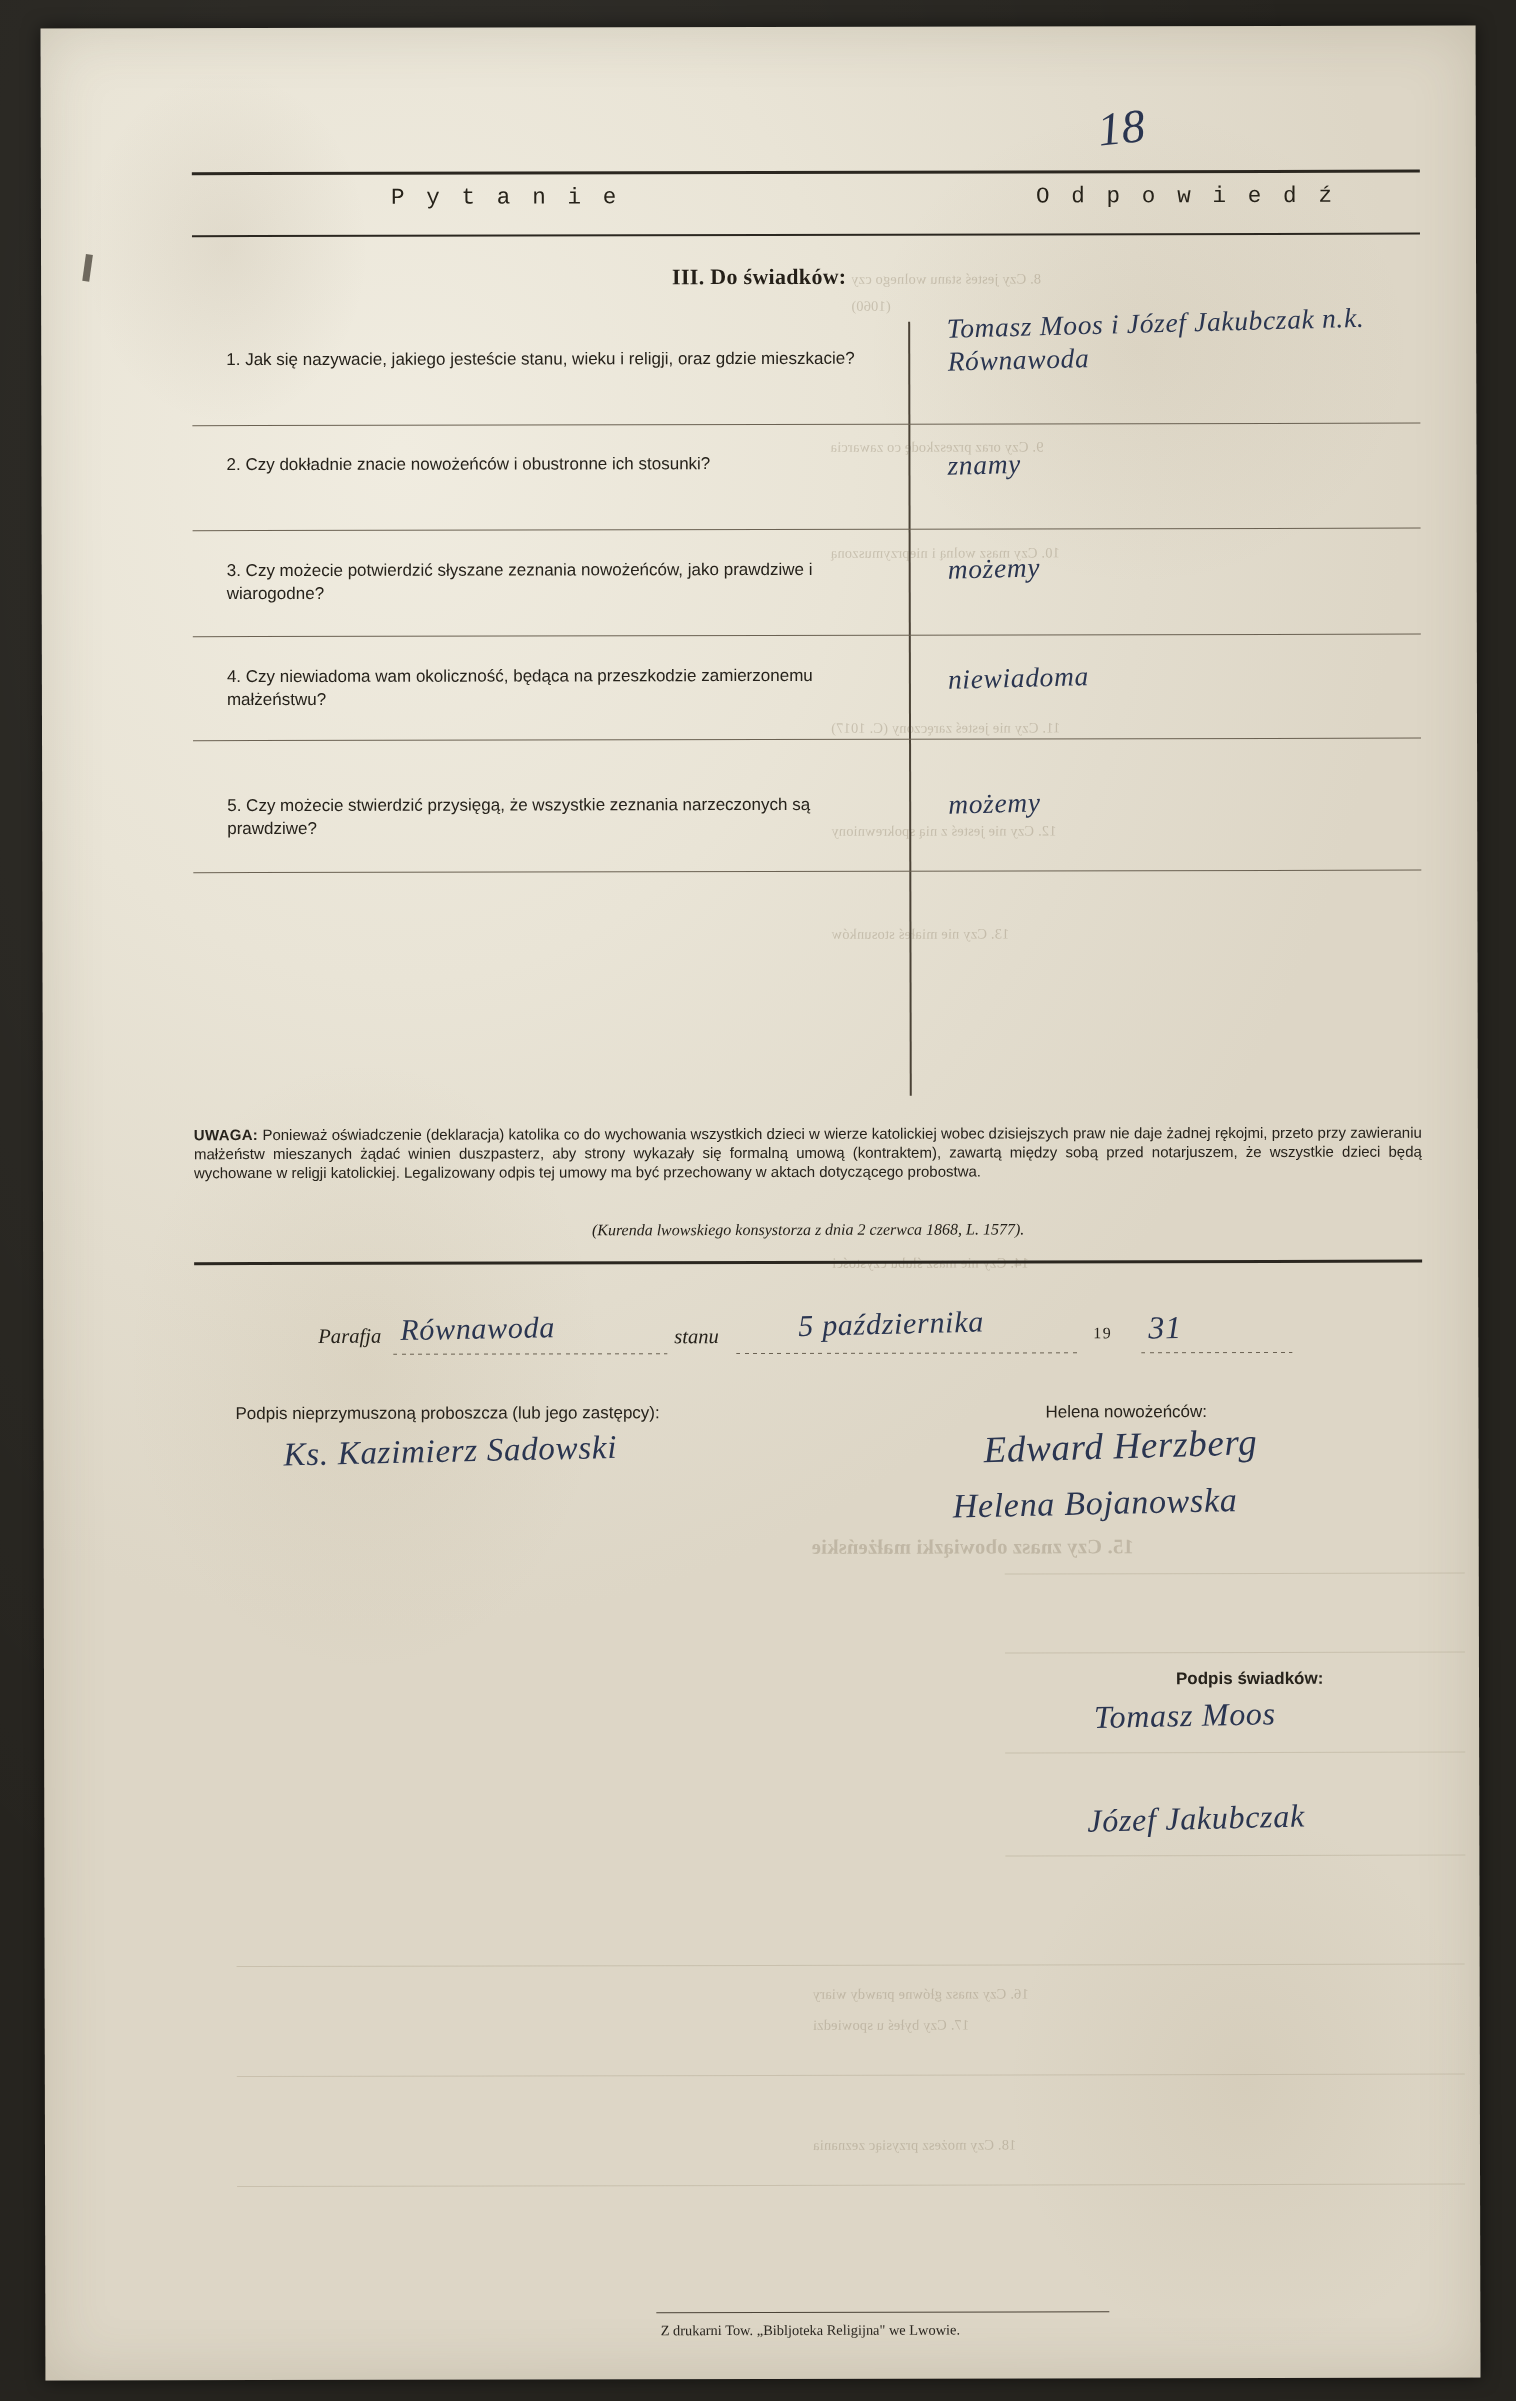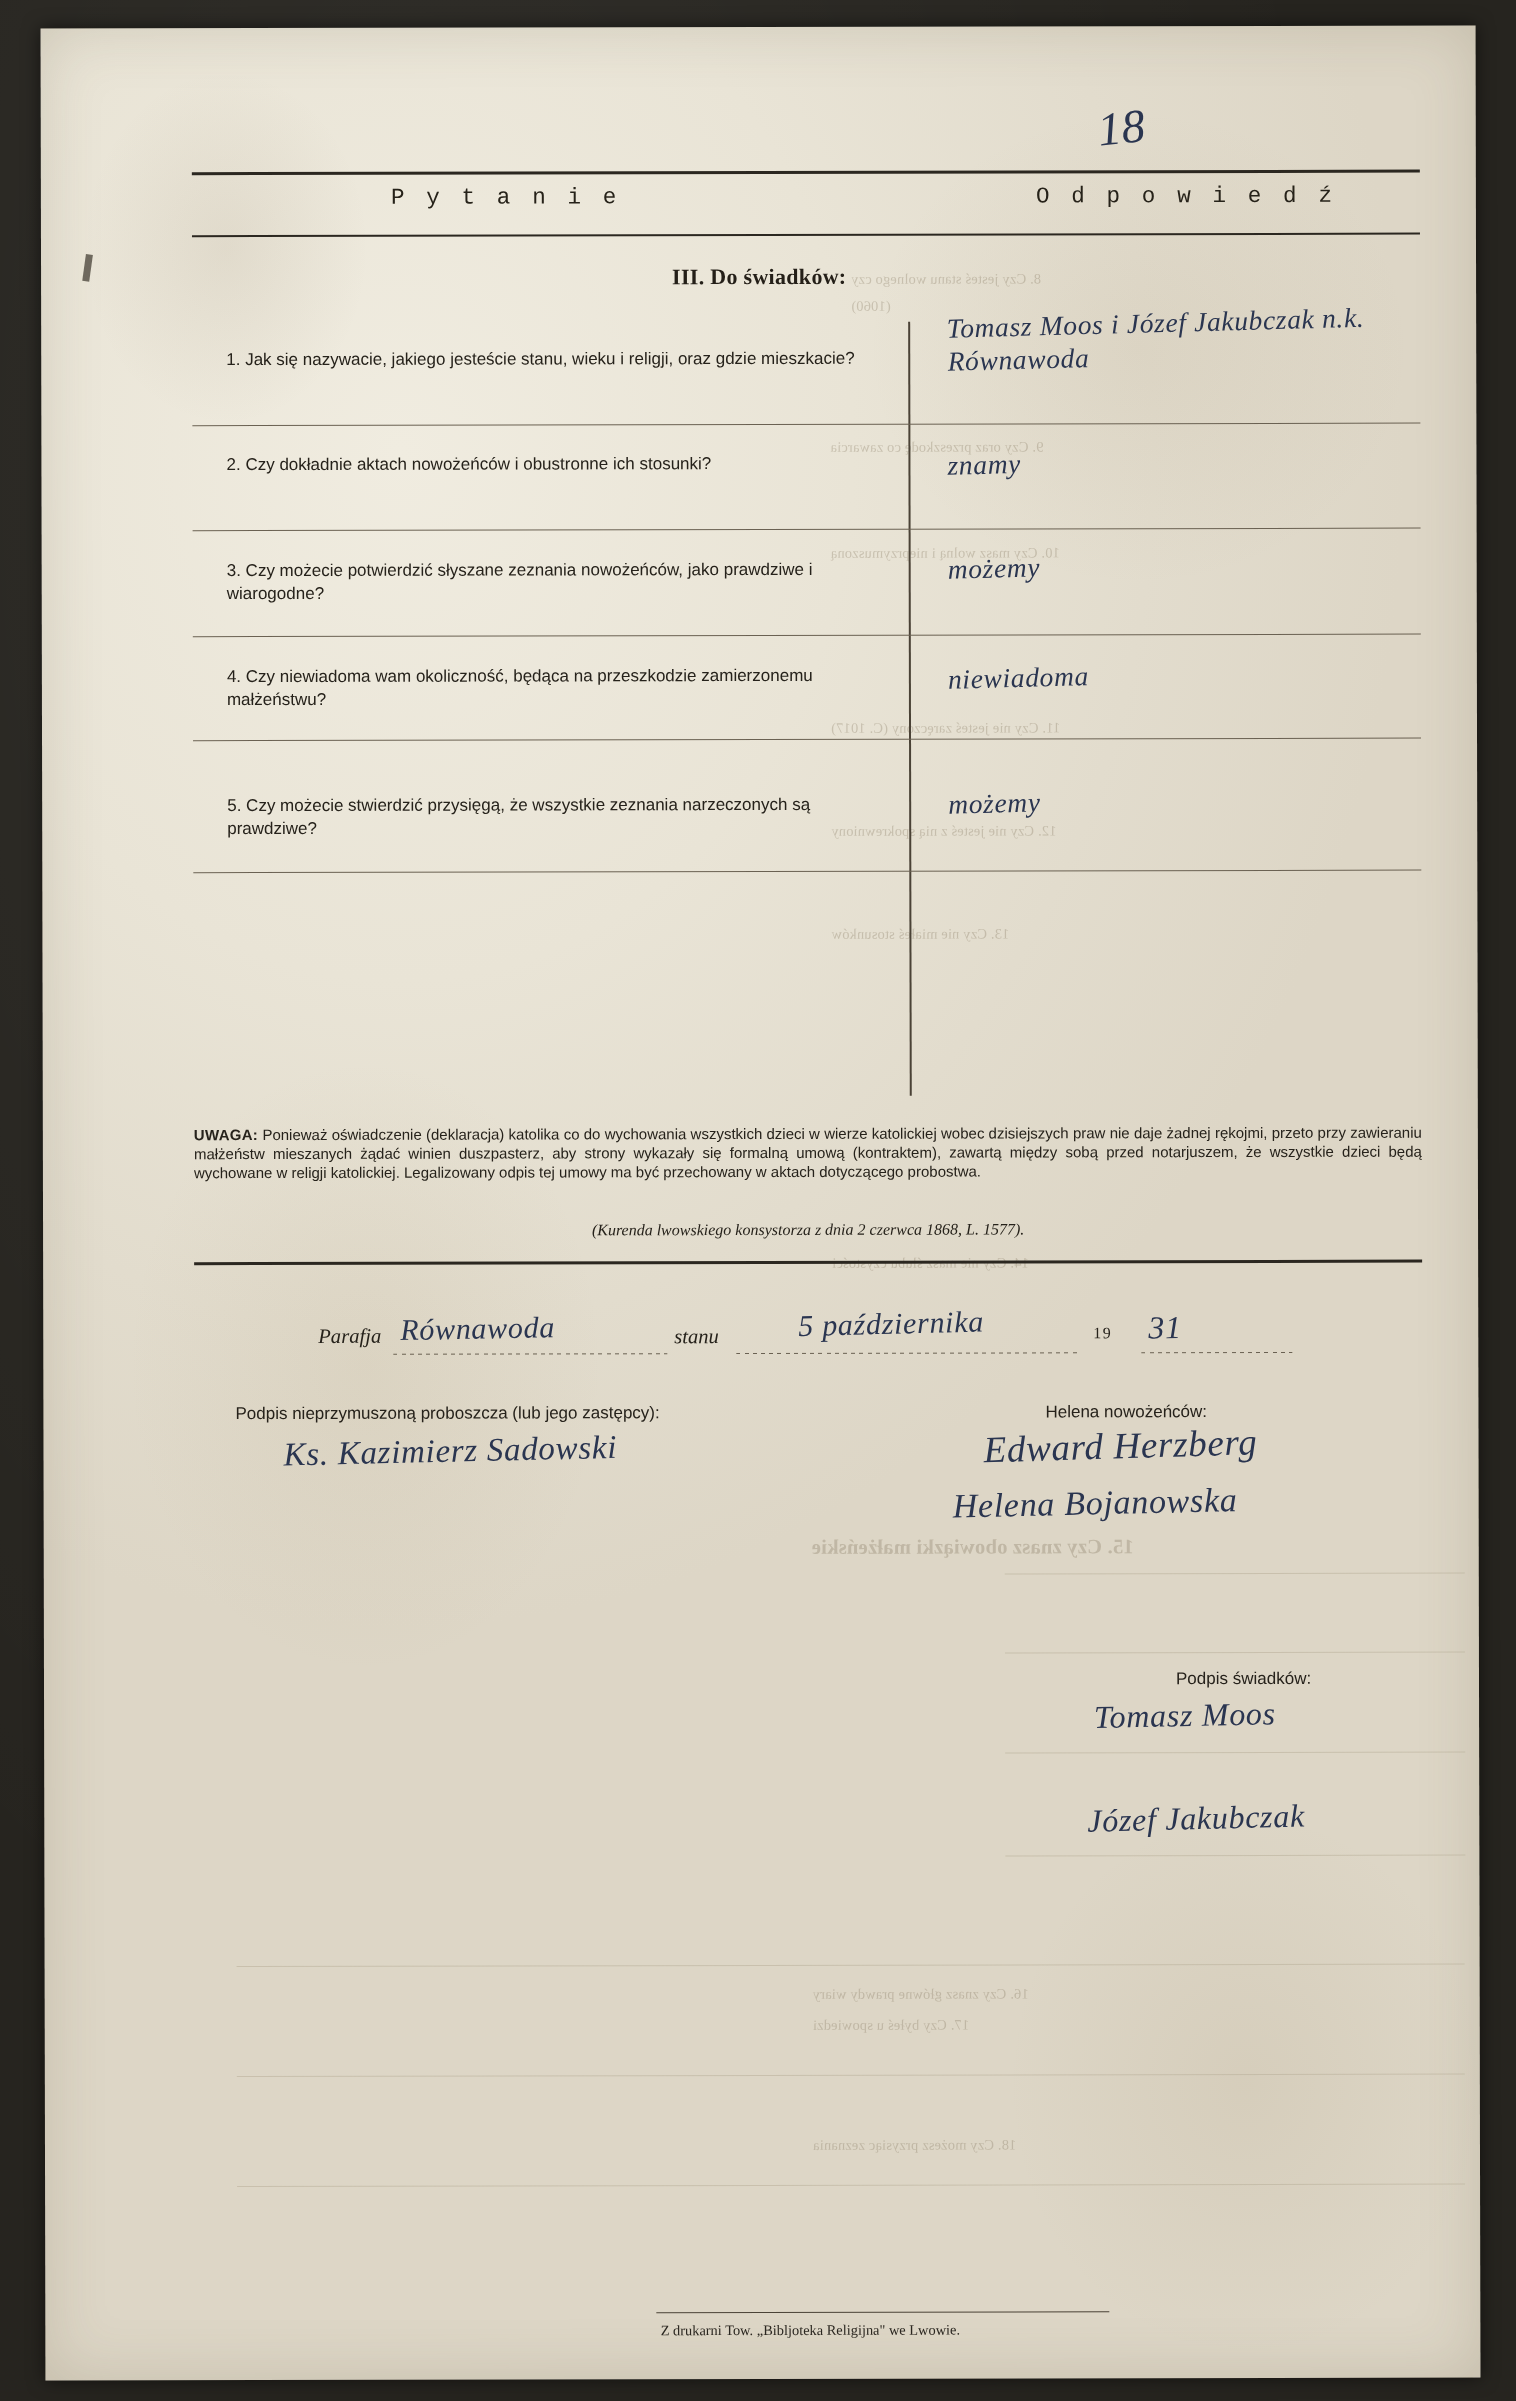--- a/index.html
+++ b/index.html
@@ -290,21 +290,21 @@
 
         <div class="qtext" style="top:25px;">
           <span>1.</span>
           <span>Jak się nazywacie, jakiego jesteście stanu, wieku i religji, oraz gdzie mieszkacie?</span>
         </div>
         <div class="ans" style="top:-15px;">Tomasz Moos i Józef Jakub­czak n.k. Równawoda</div>
         <div class="qrow-line" style="top:102px;"></div>
 
         <div class="qtext" style="top:130px;">
           <span>2.</span>
-          <span>Czy dokładnie aktach nowożeńców i obustronne ich stosunki?</span>
+          <span>Czy dokładnie znacie nowożeńców i obustronne ich stosunki?</span>
         </div>
         <div class="ans" style="top:122px;">znamy</div>
         <div class="qrow-line" style="top:207px;"></div>
 
         <div class="qtext" style="top:236px;">
           <span>3.</span>
           <span>Czy możecie potwierdzić słyszane zeznania nowo­żeńców, jako prawdziwe i wiarogodne?</span>
         </div>
         <div class="ans" style="top:226px;">możemy</div>
         <div class="qrow-line" style="top:313px;"></div>
@@ -344,21 +344,21 @@
       </div>
 
       <div id="sig-area">
         <div class="sig-label" style="left:41px; top:6.9px;">Podpis nieprzymuszoną proboszcza (lub jego zastępcy):</div>
         <div class="sig-hw" style="left:89px; top:36px; font-size:33px; transform:rotate(-1.2deg);">Ks. Kazimierz Sadowski</div>
 
         <div class="sig-label" style="left:851px; top:6.9px;">Helena nowożeńców:</div>
         <div class="sig-hw" style="left:789px; top:29px; font-size:37px; transform:rotate(-1.6deg);">Edward Herzberg</div>
         <div class="sig-hw" style="left:758px; top:89px; font-size:34px; transform:rotate(-1.2deg);">Helena Bojanowska</div>
 
-        <div class="sig-label" style="left:981px; top:274px;">Podpis świadków:</div>
+        <div class="sig-label" style="left:981px; top:274px;font-weight:bold;">Podpis świadków:</div>
         <div class="sig-hw" style="left:899px; top:302px; font-size:32px; transform:rotate(-1.1deg);">Tomasz Moos</div>
         <div class="sig-hw" style="left:892px; top:405px; font-size:32px; transform:rotate(-1.3deg);">Józef Jakubczak</div>
 
         <div class="faint-rule" style="left:810px; top:178px;  width:460px;"></div>
         <div class="faint-rule" style="left:810px; top:257px;  width:460px;"></div>
         <div class="faint-rule" style="left:810px; top:357px;  width:460px;"></div>
         <div class="faint-rule" style="left:810px; top:460px;  width:460px;"></div>
         <div class="faint-rule" style="left:41px;   top:569px;  width:1228px;"></div>
         <div class="faint-rule" style="left:41px;   top:679px;  width:1228px;"></div>
         <div class="faint-rule" style="left:41px;   top:789px; width:1228px;"></div>

